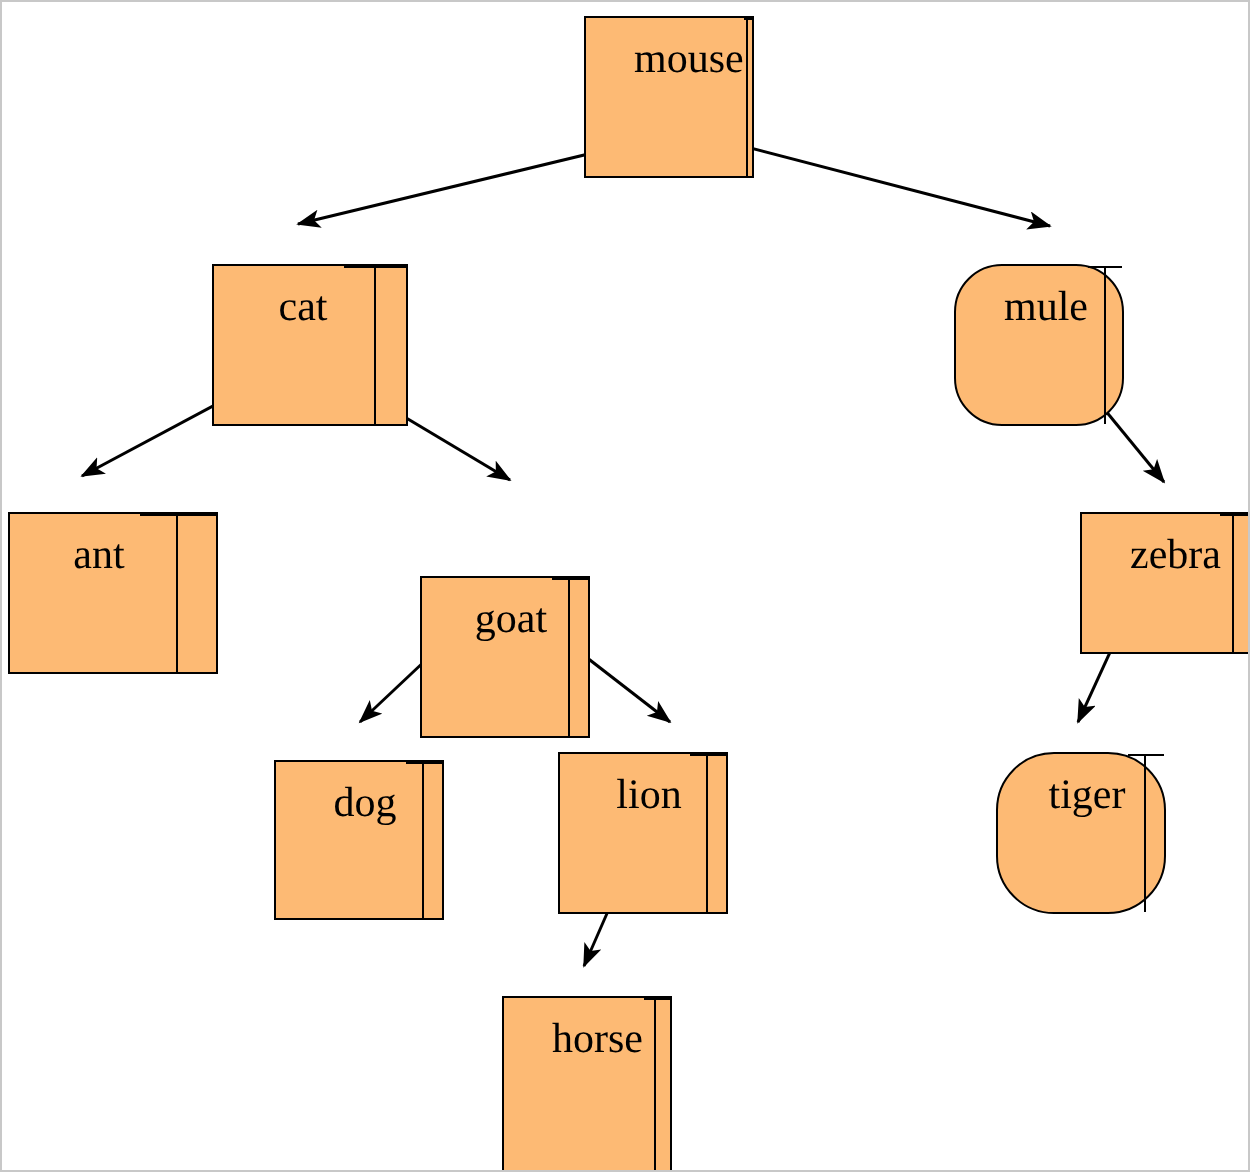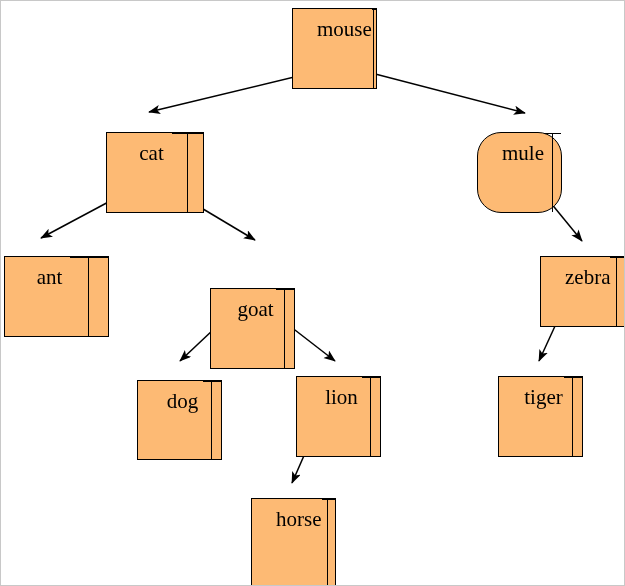--- a/index.html
+++ b/index.html
@@ -129,28 +129,28 @@
           <div class="cell right"></div>
         </div>
       </div>
       <div class="node" style="left: 136px; top: 379px; width: 85px; height: 80px;">
         <div class="node-label">dog</div>
         <div class="node-cells">
           <div class="cell left"></div>
           <div class="cell right"></div>
         </div>
       </div>
-      <div class="node" style="left: 295px; top: 375px; width: 85px; height: 81px;">
+      <div class="node" style="left: 278px; top: 375px; width: 85px; height: 81px;">
         <div class="node-label">lion</div>
         <div class="node-cells">
           <div class="cell left"></div>
           <div class="cell right"></div>
         </div>
       </div>
-      <div class="node" style="left: 497px; top: 375px; width: 85px; height: 81px;">
+      <div class="node" style="left: 497px; top: 375px; width: 85px; height: 81px; border-radius: 29px;">
         <div class="node-label">tiger</div>
         <div class="node-cells">
           <div class="cell left"></div>
           <div class="cell right"></div>
         </div>
       </div>
       <div class="node" style="left: 250px; top: 497px; width: 85px; height: 101px;">
         <div class="node-label">horse</div>
         <div class="node-cells">
           <div class="cell left"></div>

